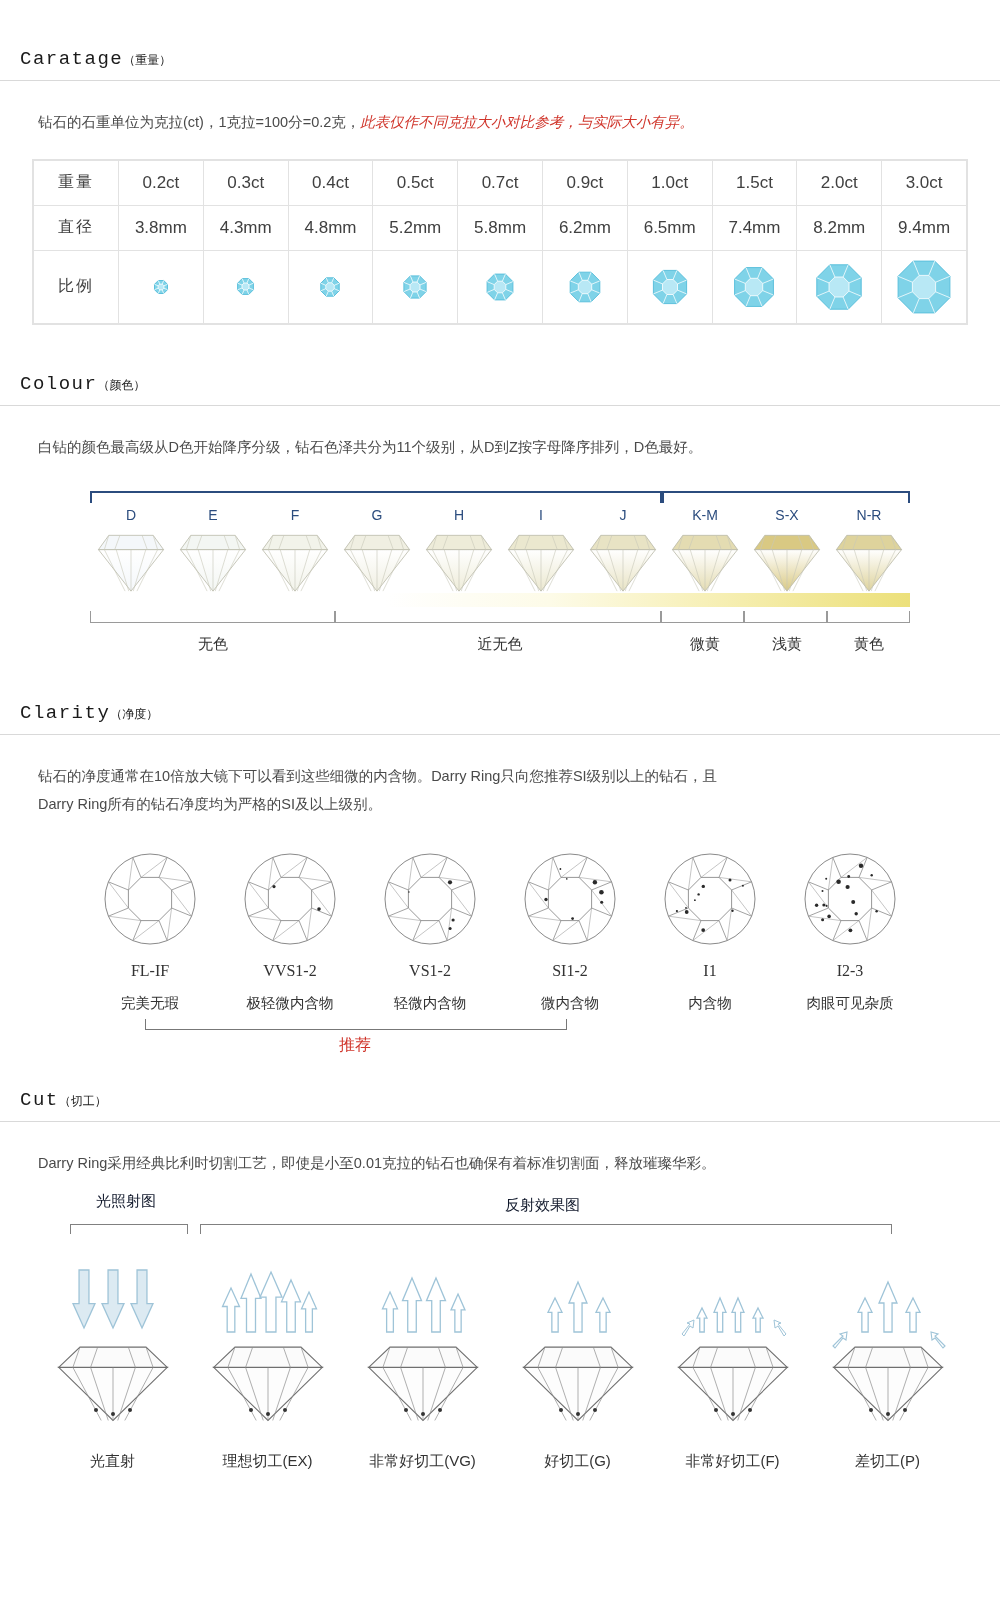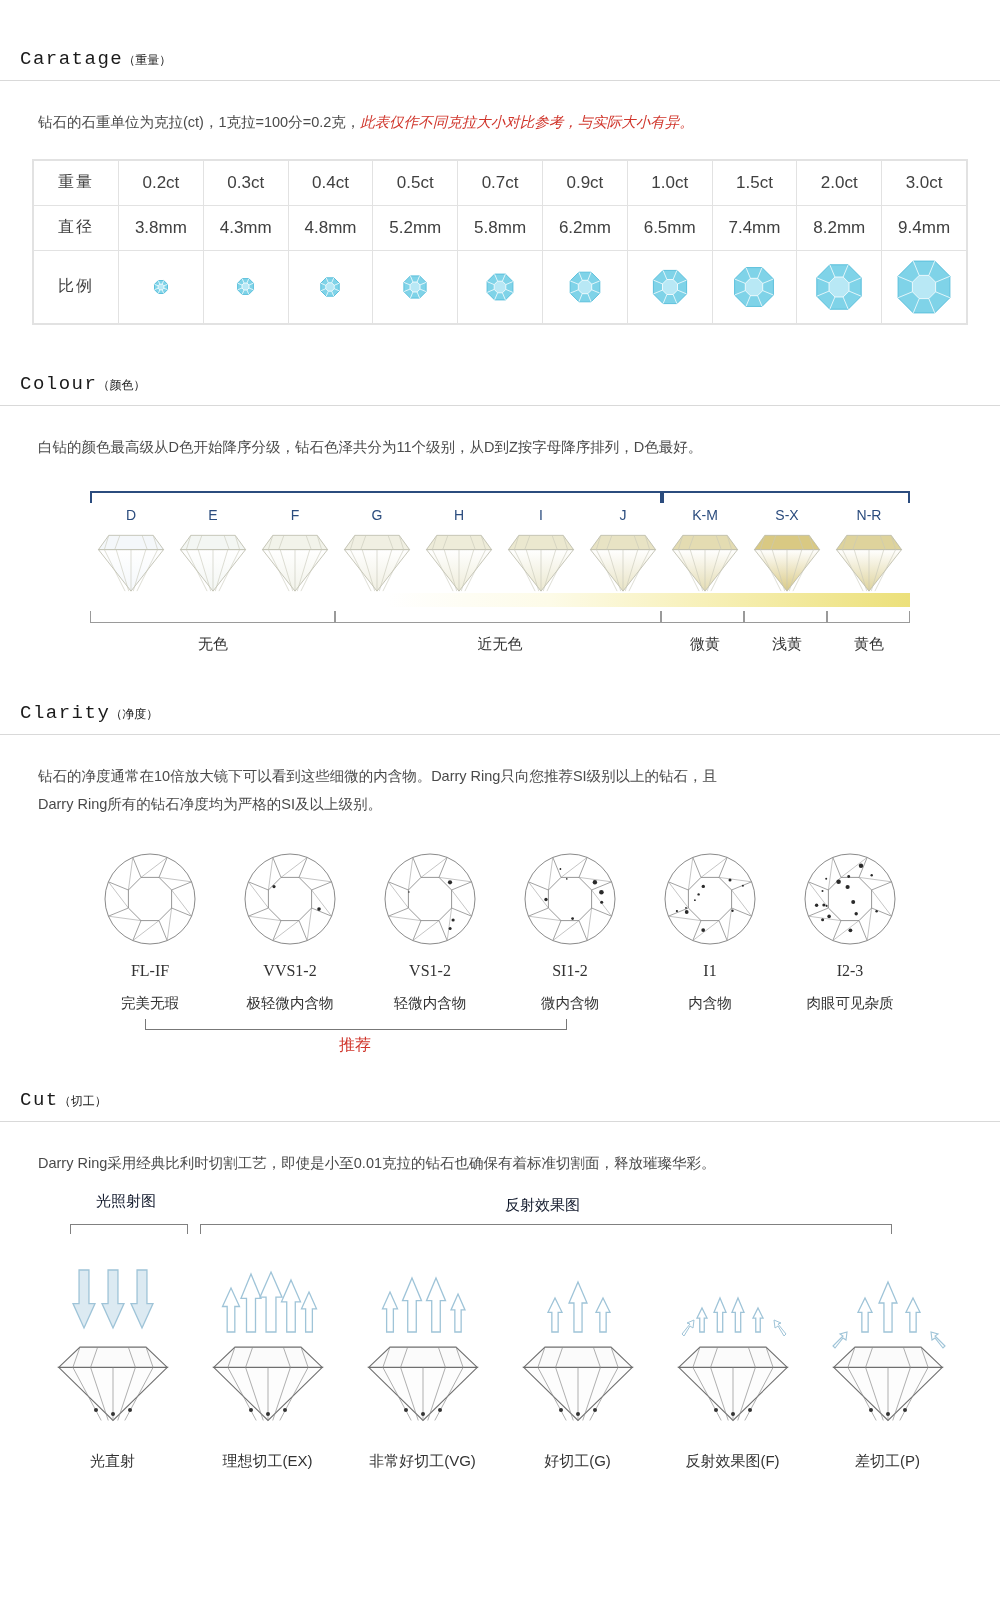--- a/index.html
+++ b/index.html
@@ -1077,21 +1077,21 @@
               <line x1="34.879999999999995" y1="105.4" x2="63.2" y2="158.44" stroke="#8c8c8c" stroke-width="0.7"></line>
               <line x1="52.58" y1="105.4" x2="70.28" y2="158.44" stroke="#8c8c8c" stroke-width="0.7"></line>
               <line x1="75" y1="105.4" x2="75" y2="158.44" stroke="#8c8c8c" stroke-width="0.7"></line>
               <line x1="97.41999999999999" y1="105.4" x2="79.72" y2="158.44" stroke="#8c8c8c" stroke-width="0.7"></line>
               <line x1="115.11999999999999" y1="105.4" x2="86.8" y2="158.44" stroke="#8c8c8c" stroke-width="0.7"></line>
       <circle cx="58" cy="148" r="2" fill="#333"></circle>
               <circle cx="75" cy="152" r="2" fill="#333"></circle>
               <circle cx="92" cy="148" r="2" fill="#333"></circle>
     </svg>
           </div>
-          <div class="lbl">反射效果图(F)</div>
+          <div class="lbl">非常好切工(F)</div>
         </div>
         <div class="cut-item">
           <div class="art">
             <svg width="150" height="170" viewBox="0 0 150 170">
       <polygon points="52,36 59,50.28 55.15,50.28 55.15,70 48.85,70 48.85,50.28 45,50.28" fill="#ffffff" stroke="#9fc4d8" stroke-width="1.3"></polygon>
               <polygon points="75,20 84,41 79.05,41 79.05,70 70.95,70 70.95,41 66,41" fill="#ffffff" stroke="#9fc4d8" stroke-width="1.3"></polygon>
               <polygon points="100,36 107,50.28 103.15,50.28 103.15,70 96.85,70 96.85,50.28 93,50.28" fill="#ffffff" stroke="#9fc4d8" stroke-width="1.3"></polygon>
               <polygon points="20,84 30,74 27,72 34,70 33,78 30,76 22,86" fill="#ffffff" stroke="#9fc4d8" stroke-width="1.1"></polygon>
               <polygon points="132,84 122,74 125,72 118,70 119,78 122,76 130,86" fill="#ffffff" stroke="#9fc4d8" stroke-width="1.1"></polygon>
       <polygon points="20.72,105.4 129.28,105.4 75,158.44" fill="#fdfdfd" stroke="#6f6f6f" stroke-width="1.1"></polygon>

